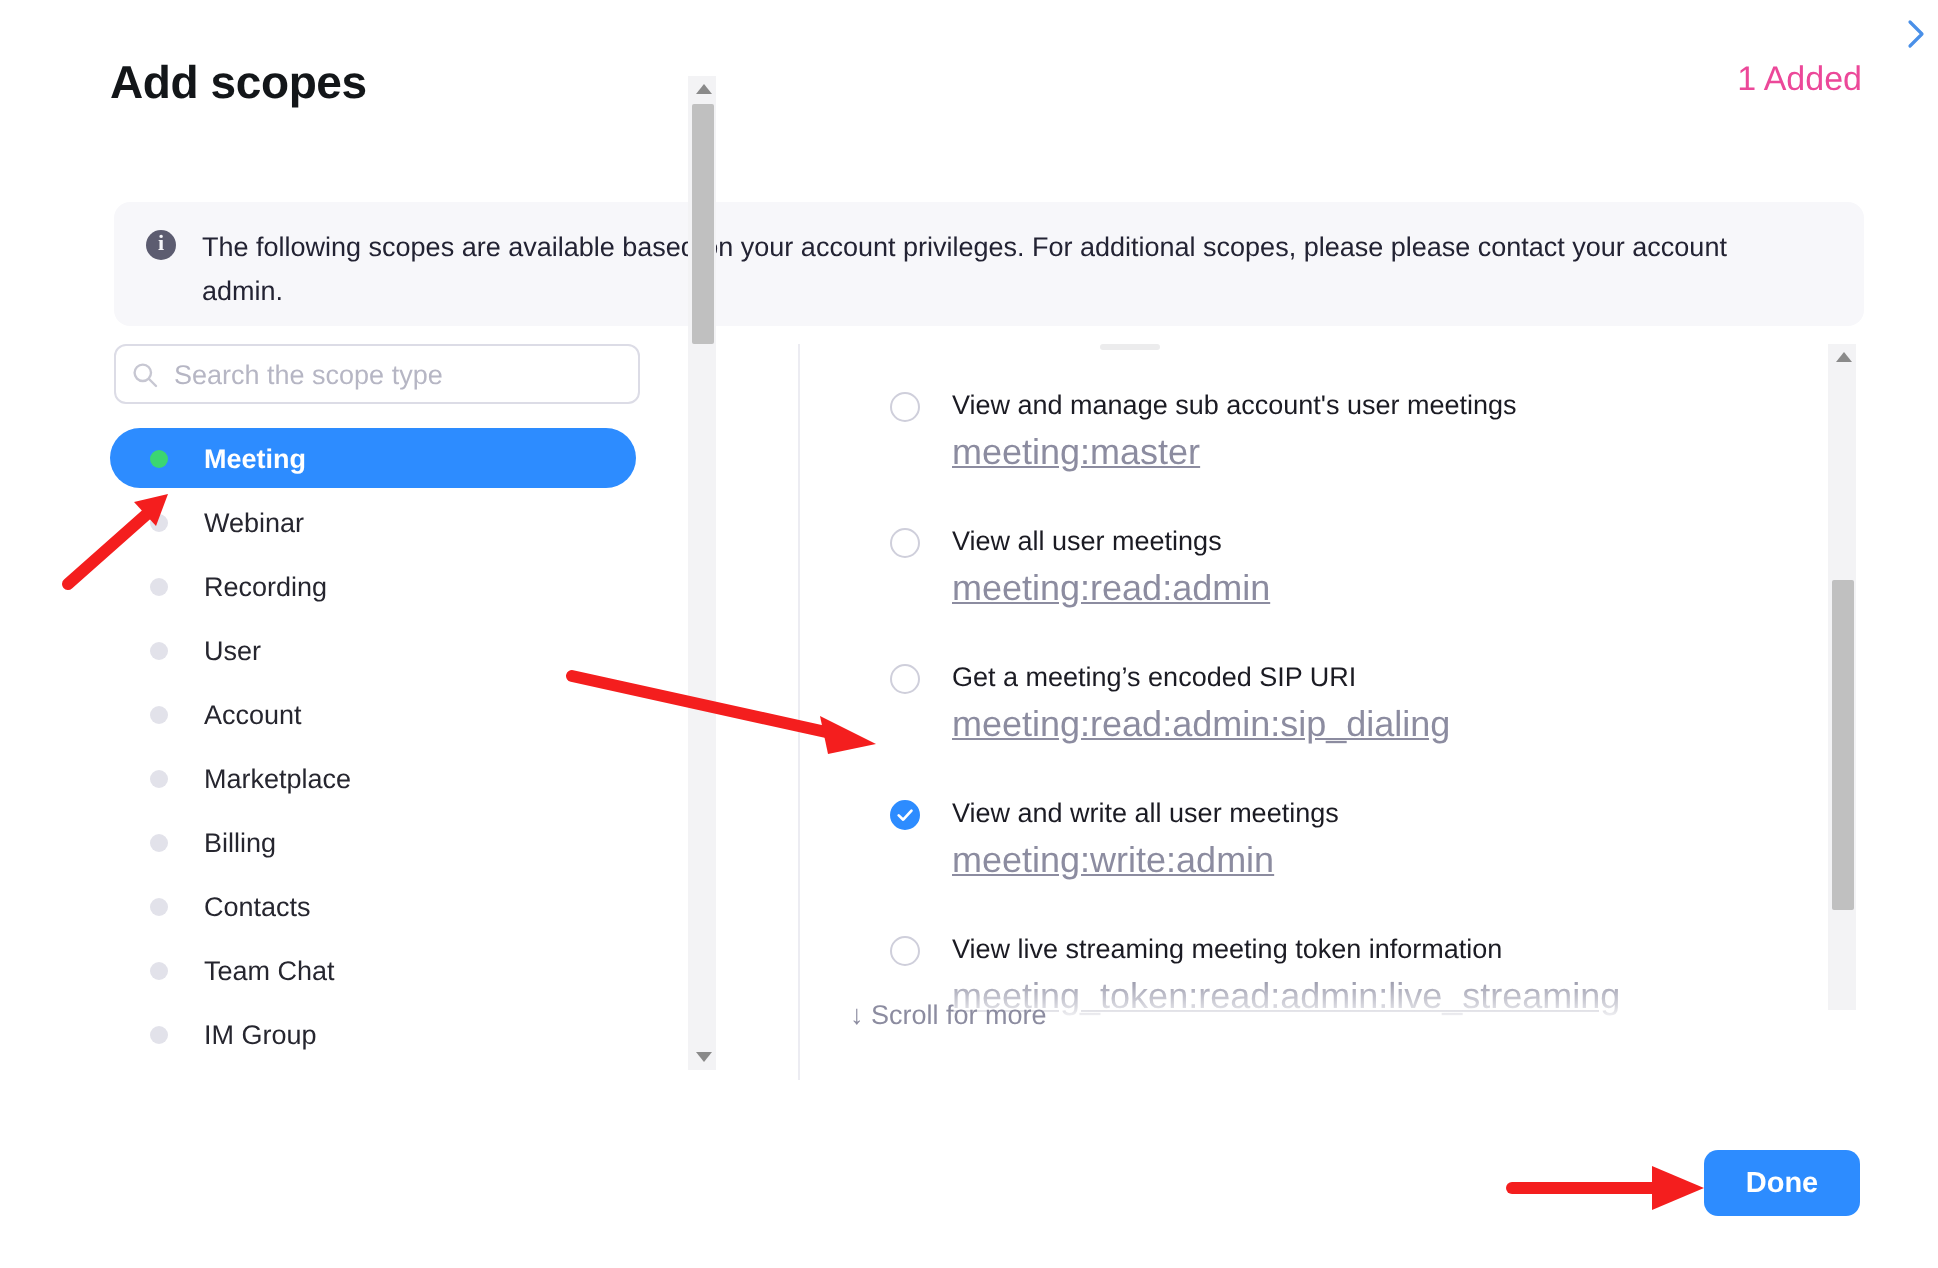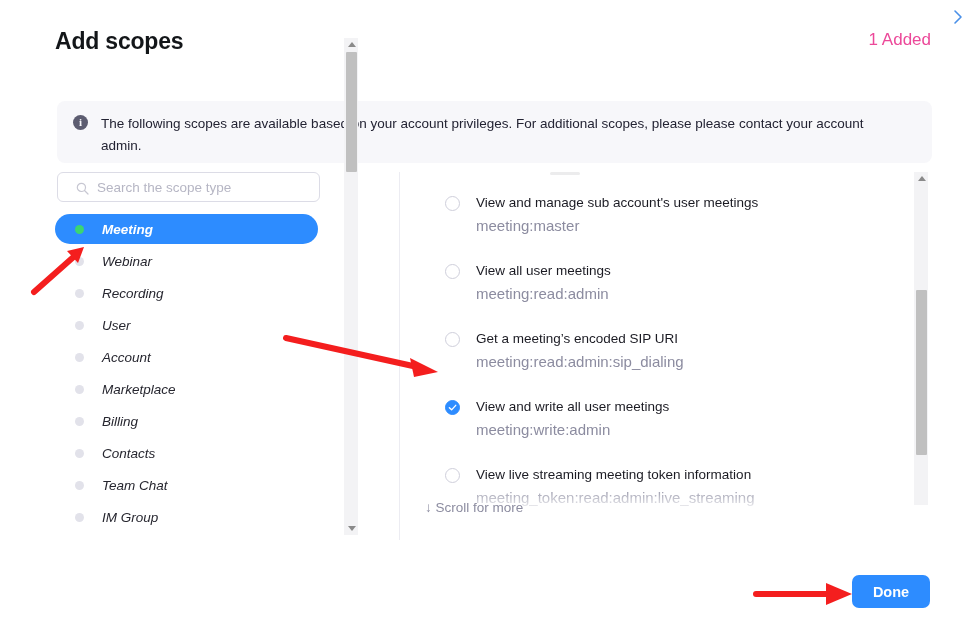--- a/index.html
+++ b/index.html
@@ -50,21 +50,21 @@
 
   
   .left-panel {
     position: absolute; left: 55px; top: 172px;
     width: 310px; height: 365px;
   }
   .search-box {
     position: absolute; left: 2px; top: 0;
     width: 263px; height: 30px;
     border: 1px solid #dcdce6; border-radius: 6px;
-    display: flex; align-items: center; padding: 0 18px;
+    display: flex; align-items: center; padding: 0 8px;
     background: #fff;
   }
   .search-icon { flex: 0 0 auto; width: 13px; height: 13px; opacity: .55; }
   .search-input {
     border: none; outline: none; background: transparent;
     font-family: "Liberation Sans", sans-serif;
     font-size: 13.5px; color: #333; margin-left: 8px; width: 215px;
   }
   .search-input::placeholder { color: #b6b6c4; }
 
@@ -72,21 +72,20 @@
     position: absolute; left: 0; top: 42px;
     width: 310px; height: 323px;
     overflow: hidden;
   }
   .scope-item {
     position: relative;
     width: 263px; height: 30px;
     display: flex; align-items: center;
     border-radius: 15px; margin-bottom: 2px;
     cursor: pointer;
-    font-style: italic;
   }
   .scope-item .dot {
     width: 9px; height: 9px; border-radius: 50%;
     background: #e2e2ea; margin-left: 20px; flex: 0 0 auto;
   }
   .scope-item .label {
     margin-left: 18px; font-size: 13.5px; color: #26262f;
   }
   .scope-item.selected { background: #2d8cff; }
   .scope-item.selected .dot { background: #3bd671; }
@@ -136,21 +135,21 @@
     flex: 0 0 auto; width: 15px; height: 15px; border-radius: 50%;
     border: 1.2px solid #cfcfdb; background: #fff; margin-top: 2px;
   }
   .cb.checked {
     background: #2d8cff; border-color: #2d8cff;
     display: flex; align-items: center; justify-content: center;
   }
   .perm-texts { margin-left: 16px; }
   .perm-title { font-size: 13.5px; color: #1b1b23; line-height: 18px; }
   .perm-code {
-    font-size: 15px; color: #8c8ca0; line-height: 18px; margin-top: 5px;
+    font-size: 18px; color: #8c8ca0; line-height: 18px; margin-top: 5px; text-decoration: underline;
   }
   .fade-mask {
     position: absolute; left: 425px; top: 487px;
     width: 485px; height: 30px;
     background: linear-gradient(to bottom, rgba(255,255,255,0) 0%, rgba(255,255,255,0.92) 75%, #fff 100%);
     pointer-events: none;
   }
   .scroll-more {
     position: absolute; left: 425px; top: 500px; width: 480px;
     text-align: left; font-size: 13.5px; color: #8c8ca0;

